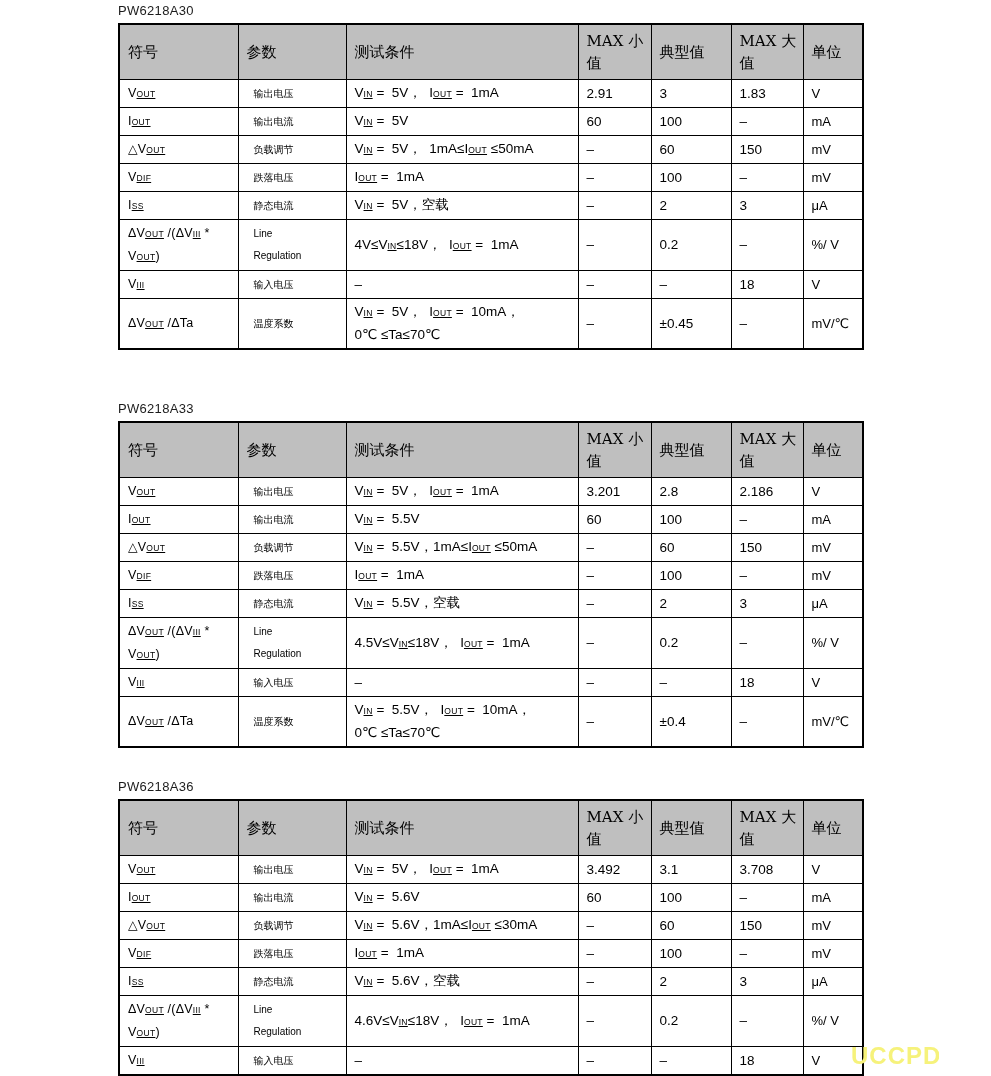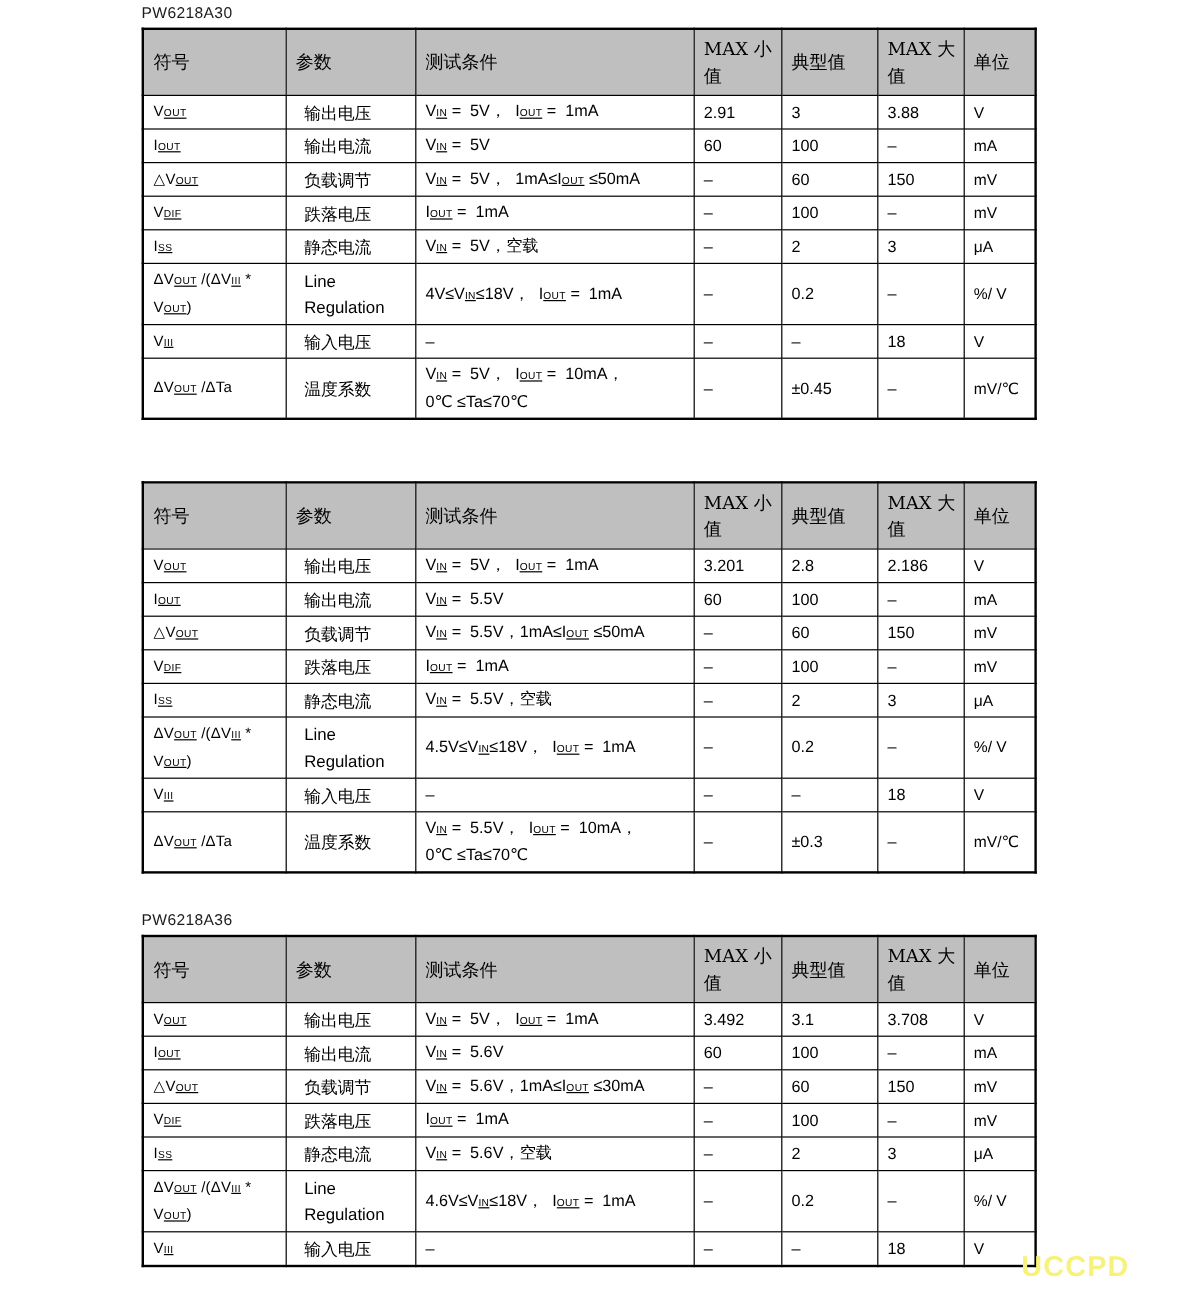--- a/index.html
+++ b/index.html
@@ -43,21 +43,21 @@
     height:50px;
     color:#000;
   }
   tbody td{
     font-size:13px;
     line-height:22px;
     height:22px;
     background:#fff;
   }
   td.c0{font-size:12.5px;letter-spacing:0.2px;}
-  td.c1{font-size:14px;padding-left:15px;}
+  td.c1{font-size:10px;padding-left:15px;}
   td.c2{font-size:13.5px;}
   td.c3,td.c4,td.c5{font-size:13.5px;}
   td.c6{font-size:13px;}
   .sc{font-size:8.5px;letter-spacing:0.3px;text-decoration:underline;}
   .watermark{
     position:absolute;
     left:851px;top:1041px;
     font-size:24px;line-height:30px;
     font-weight:700;
     letter-spacing:1px;
@@ -96,21 +96,21 @@
               <th>单位</th>
             </tr>
           </thead>
           <tbody>
             <tr>
               <td class="c0">V<span class="sc">OUT</span></td>
               <td class="c1">输出电压</td>
               <td class="c2">V<span class="sc">IN</span> =  5V，  I<span class="sc">OUT</span> =  1mA</td>
               <td class="c3">2.91</td>
               <td class="c4">3</td>
-              <td class="c5">3.88</td>
+              <td class="c5">1.83</td>
               <td class="c6">V</td>
             </tr>
             <tr>
               <td class="c0">I<span class="sc">OUT</span></td>
               <td class="c1">输出电流</td>
               <td class="c2">V<span class="sc">IN</span> =  5V</td>
               <td class="c3">60</td>
               <td class="c4">100</td>
               <td class="c5">–</td>
               <td class="c6">mA</td>
@@ -169,20 +169,21 @@
 0℃ ≤Ta≤70℃</td>
               <td class="c3">–</td>
               <td class="c4">±0.45</td>
               <td class="c5">–</td>
               <td class="c6">mV/℃</td>
             </tr>
           </tbody>
         </table>
       </div>
       <div class="block gap-small">
+        <div class="tbl-title">PW6218A33</div>
         <table class="spec">
           <colgroup>
             <col style="width: 119px;">
             <col style="width: 108px;">
             <col style="width: 232px;">
             <col style="width: 73px;">
             <col style="width: 80px;">
             <col style="width: 72px;">
             <col style="width: 60px;">
           </colgroup>
@@ -264,21 +265,21 @@
               <td class="c4">–</td>
               <td class="c5">18</td>
               <td class="c6">V</td>
             </tr>
             <tr>
               <td class="c0">ΔV<span class="sc">OUT</span> /ΔTa</td>
               <td class="c1">温度系数</td>
               <td class="c2">V<span class="sc">IN</span> =  5.5V，  I<span class="sc">OUT</span> =  10mA，
 0℃ ≤Ta≤70℃</td>
               <td class="c3">–</td>
-              <td class="c4">±0.3</td>
+              <td class="c4">±0.4</td>
               <td class="c5">–</td>
               <td class="c6">mV/℃</td>
             </tr>
           </tbody>
         </table>
       </div>
       <div class="block">
         <div class="tbl-title">PW6218A36</div>
         <table class="spec">
           <colgroup>

